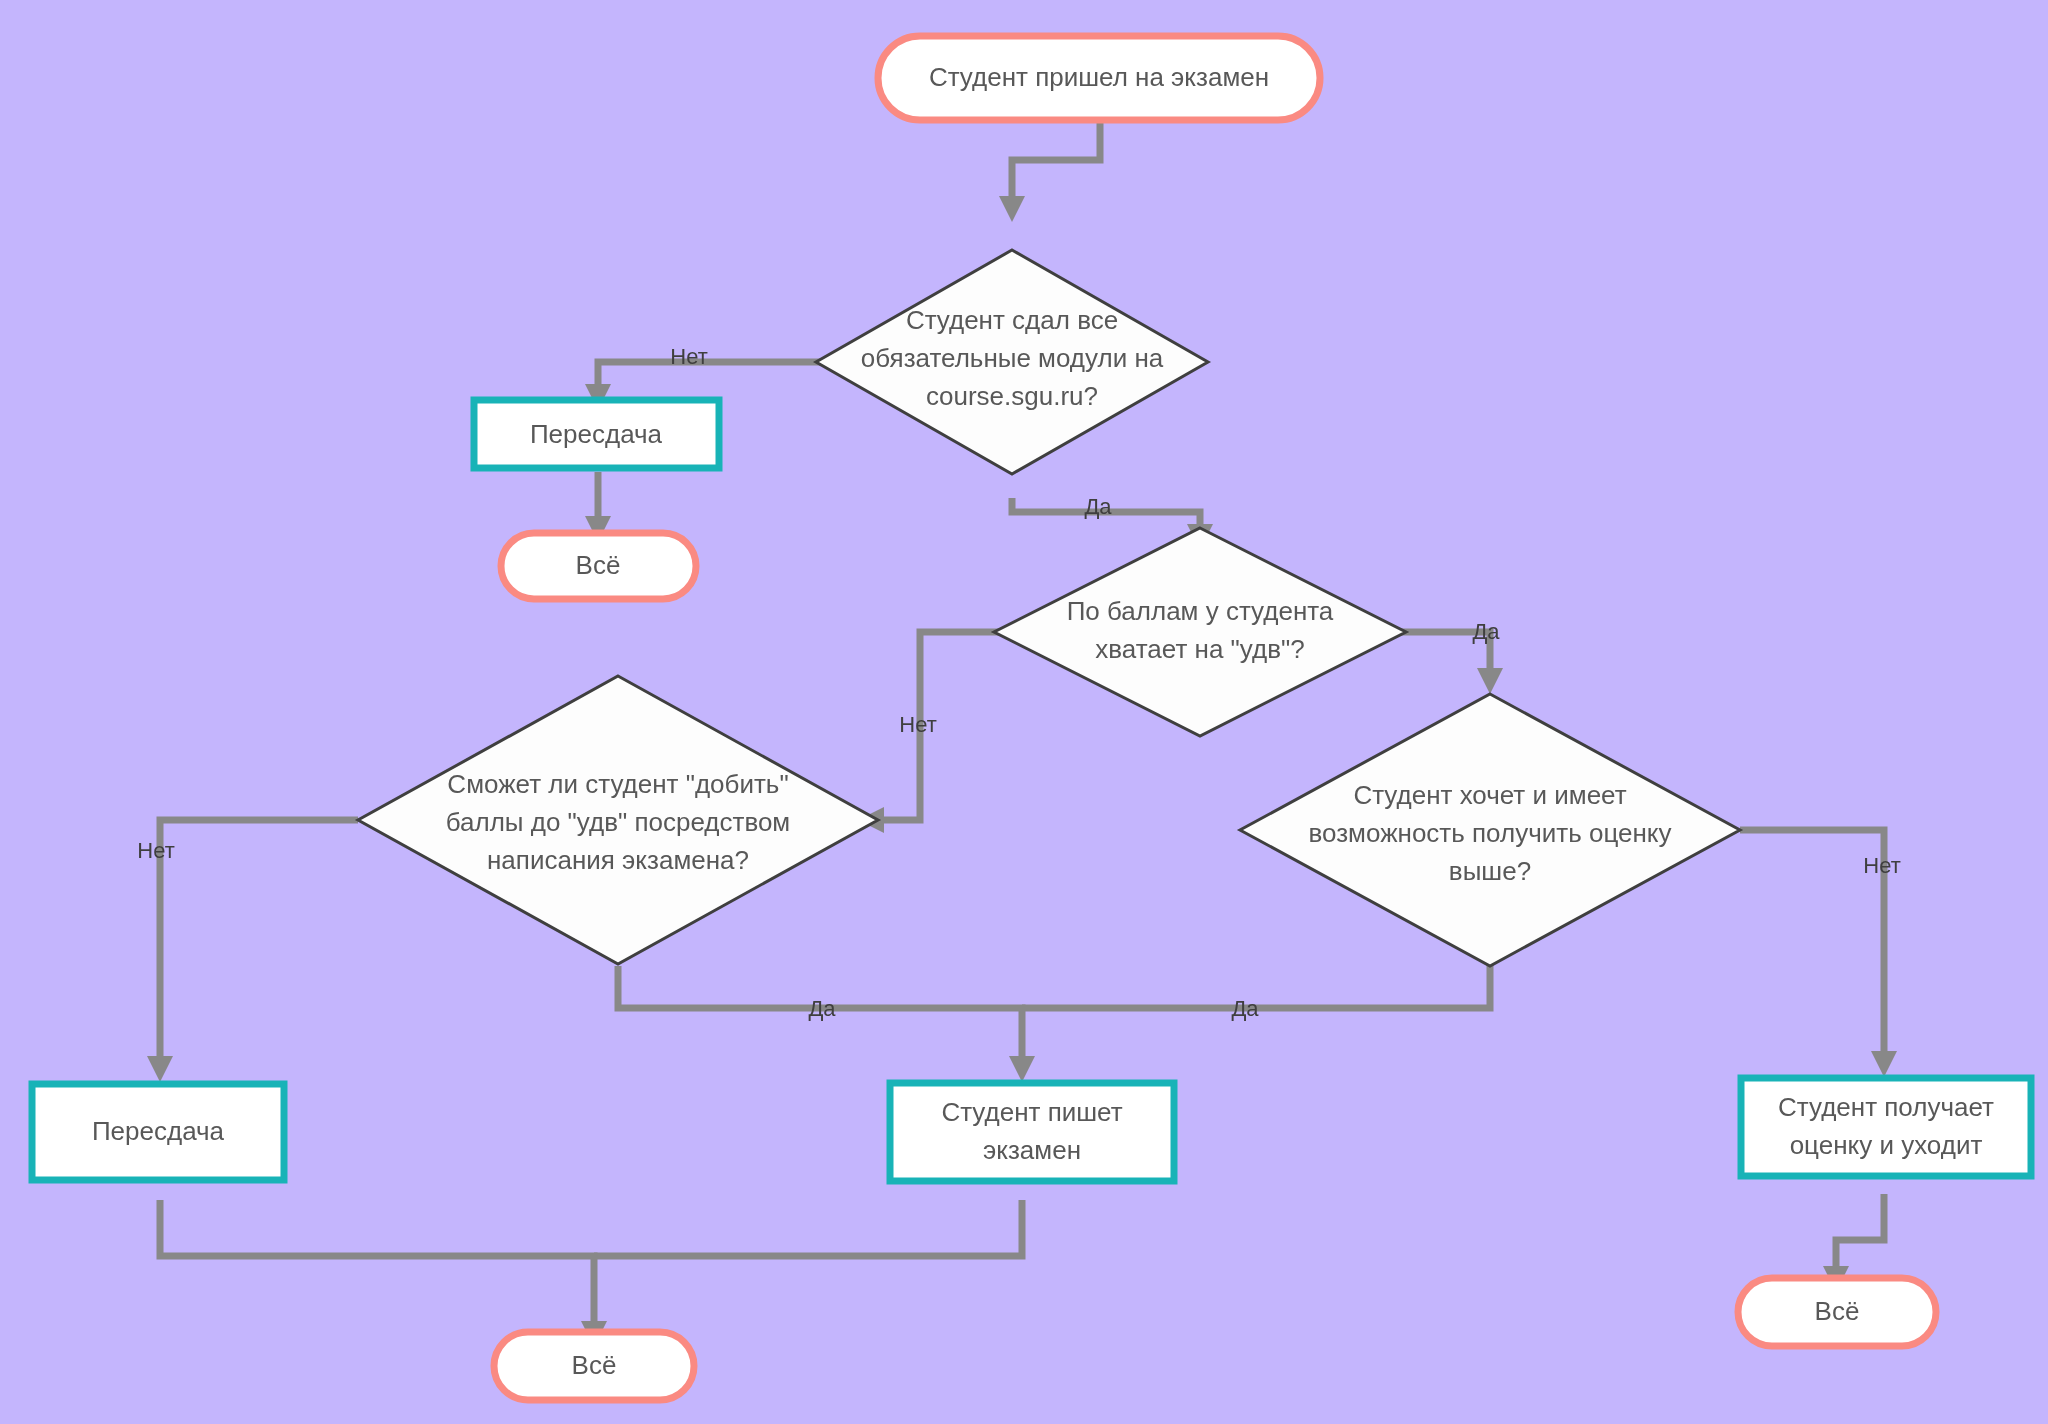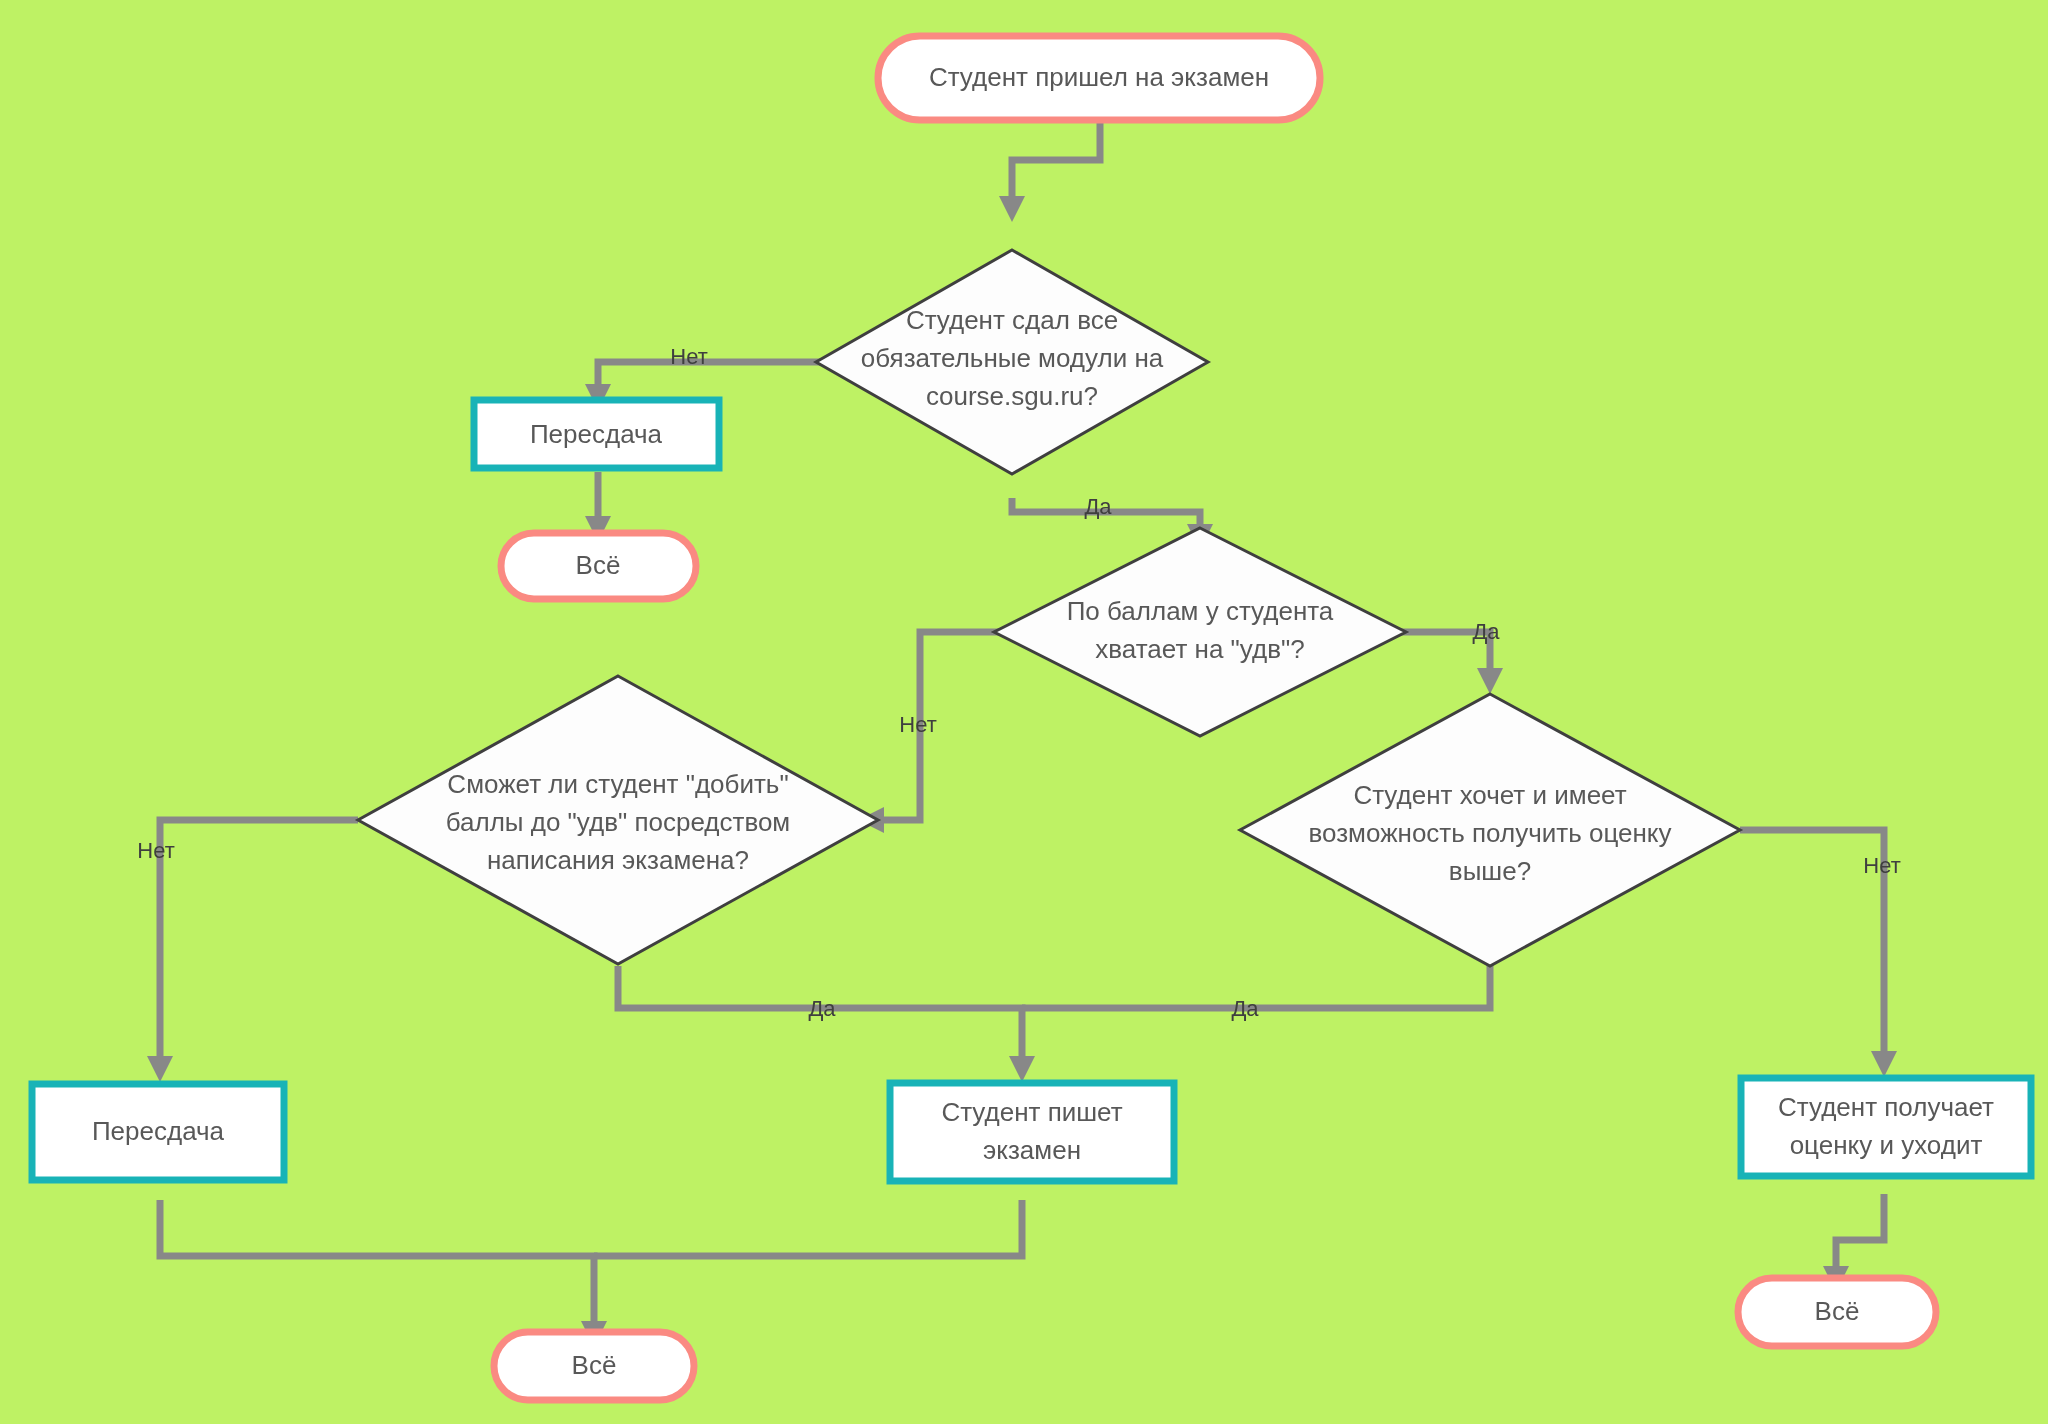--- a/index.html
+++ b/index.html
@@ -10,21 +10,21 @@
   body {
     width: 2048px;
     height: 1424px;
     font-family: "Liberation Sans", sans-serif;
     overflow: hidden;
   }
   #flowchart-root {
     position: relative;
     width: 2048px;
     height: 1424px;
-    background: #bef264;
+    background: #c4b5fd;
     text-align: right;
   }
   svg#diagram {
     display: block;
     width: 2048px;
     height: 1424px;
   }
   .node-label {
     font-family: "Liberation Sans", sans-serif;
     font-size: 26px;

